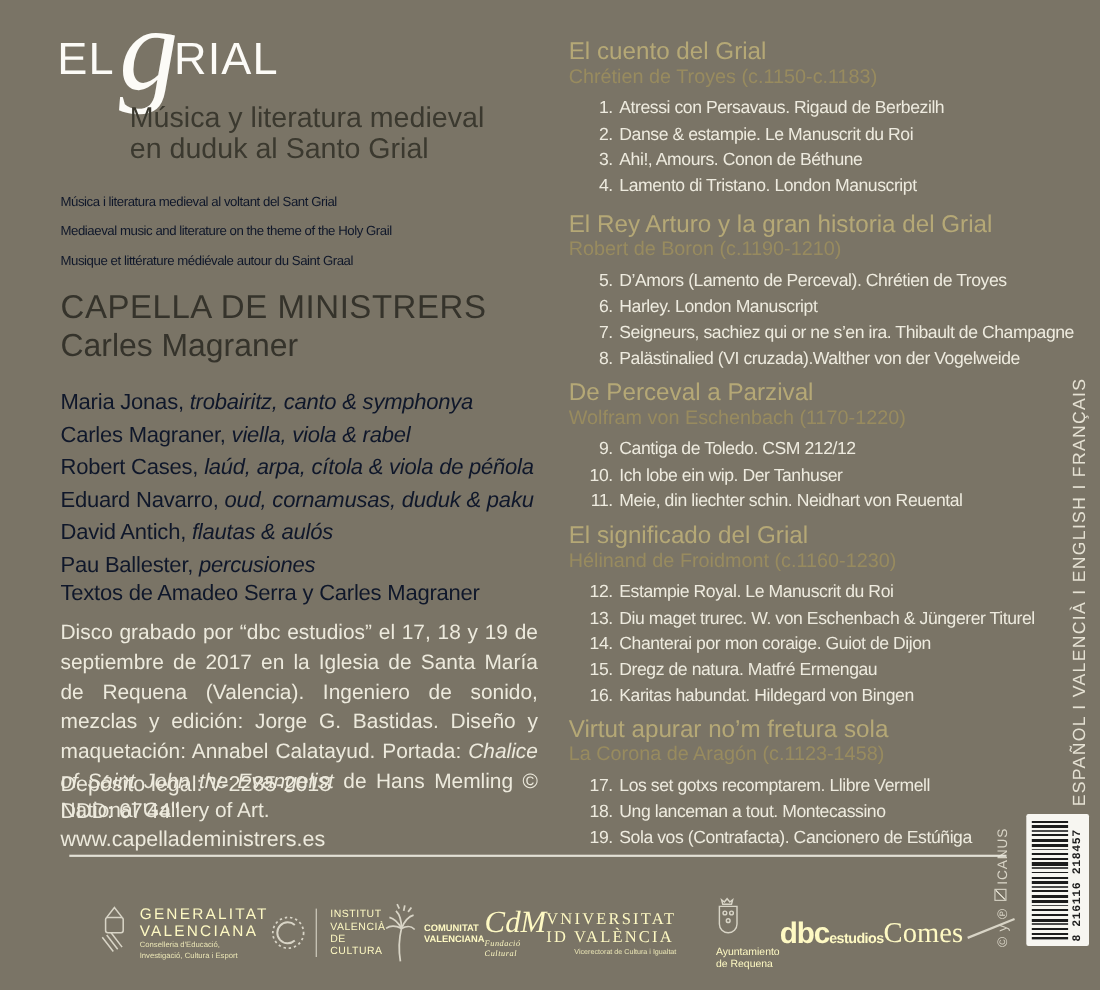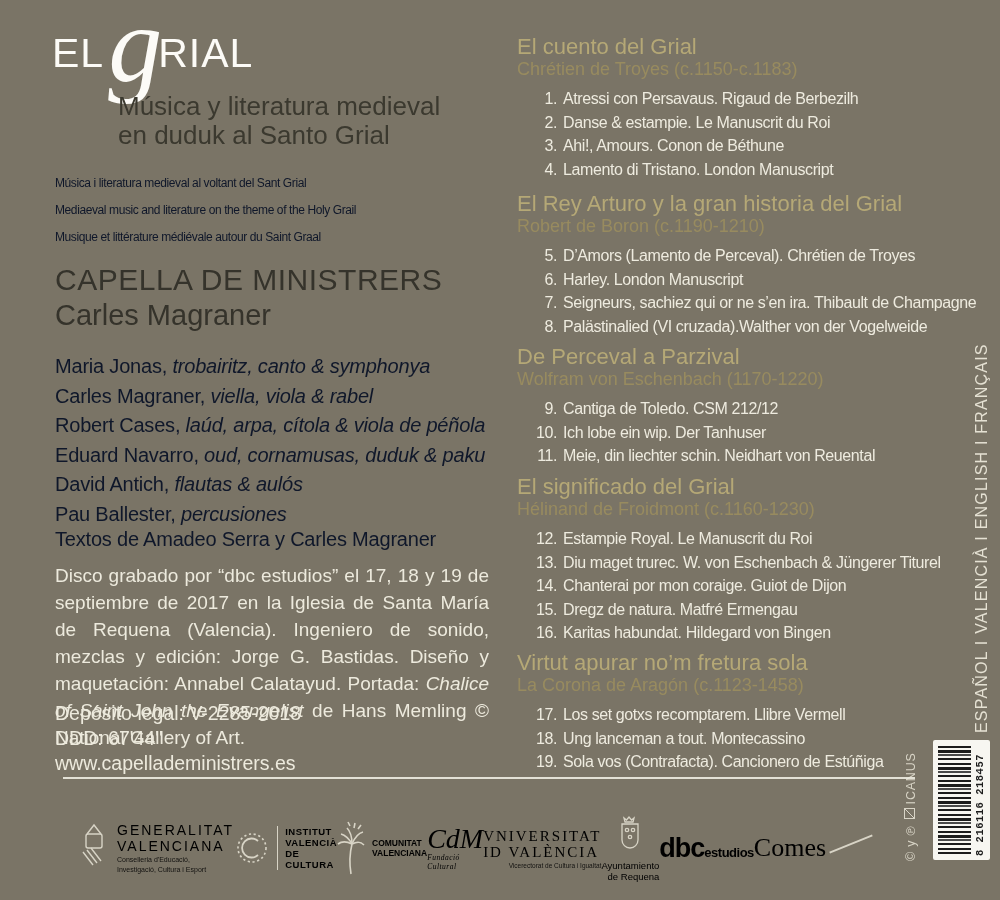--- a/index.html
+++ b/index.html
@@ -50,35 +50,35 @@
     background:repeating-linear-gradient(180deg,
       #1c1c1c 0 2px,#f7f6f1 2px 4px,
       #1c1c1c 4px 7px,#f7f6f1 7px 8.5px,
       #4a4a4a 8.5px 10px,#f7f6f1 10px 12.5px,
       #1c1c1c 12.5px 14px,#f7f6f1 14px 17px);}
   .bc-num{position:absolute;left:41px;top:116px;transform:rotate(-90deg);transform-origin:left top;
     font-family:"Liberation Mono",monospace;font-size:10.5px;font-weight:bold;color:#1c1c1c;white-space:nowrap;letter-spacing:0.5px;}
 
   
   .separator{left:63px;top:777px;width:852px;height:2px;background:#eceadf;opacity:0.92;}
-  .footer{left:78px;top:806px;width:760px;height:84px;display:flex;align-items:center;justify-content:space-between;color:#000000;}
+  .footer{left:88px;top:806px;width:760px;height:84px;display:flex;align-items:center;justify-content:space-between;color:#fef9c3;}
   .logo{display:flex;align-items:center;gap:7px;}
   .logo svg{flex:none;}
   .gv-name{font-size:14px;letter-spacing:2px;line-height:16px;}
   .gv-sub{font-size:7px;line-height:9px;opacity:0.85;margin-top:1px;}
-  .ivc-text{font-size:9.5px;font-weight:bold;letter-spacing:0.5px;line-height:11px;border-left:1px solid #d8d4c6;padding-left:7px;}
+  .ivc-text{font-size:9.5px;font-weight:normal;letter-spacing:0.5px;line-height:11px;border-left:1px solid #d8d4c6;padding-left:12px;}
   .cv-text{font-size:8.5px;font-weight:bold;line-height:10px;}
   .cdm{display:flex;flex-direction:column;align-items:center;font-family:"Liberation Serif",serif;font-style:italic;}
   .cdm-name{font-size:28px;line-height:28px;}
   .cdm-sub{font-size:7.5px;letter-spacing:0.5px;}
   .uv{display:flex;flex-direction:column;font-family:"Liberation Serif",serif;}
   .uv-line{font-size:15px;letter-spacing:2px;line-height:16px;}
   .uv-sub{font-size:6.5px;text-align:right;opacity:0.85;margin-top:2px;font-family:"Liberation Sans",sans-serif;}
   .req{display:flex;flex-direction:column;align-items:center;gap:3px;}
-  .req-text{font-size:9.5px;line-height:11px;text-align:right;}
+  .req-text{font-size:9.5px;line-height:11px;text-align:left;margin-left:36px;}
   .dbc{display:flex;align-items:baseline;}
   .dbc-name{font-size:27px;font-weight:800;letter-spacing:-1px;line-height:27px;}
   .dbc-sub{font-size:13px;font-weight:bold;letter-spacing:-0.5px;}
   .comes{font-family:"Liberation Serif",serif;font-size:26px;display:flex;align-items:center;}
   .comes-swash{display:inline-block;width:46px;height:2px;background:#d8d4c6;transform:rotate(-22deg);margin-left:2px;position:relative;top:-4px;}
   .footer-divider{width:1px;height:52px;background:#c4bfb0;opacity:0.8;}
 </style>
 </head>
 <body>
 

